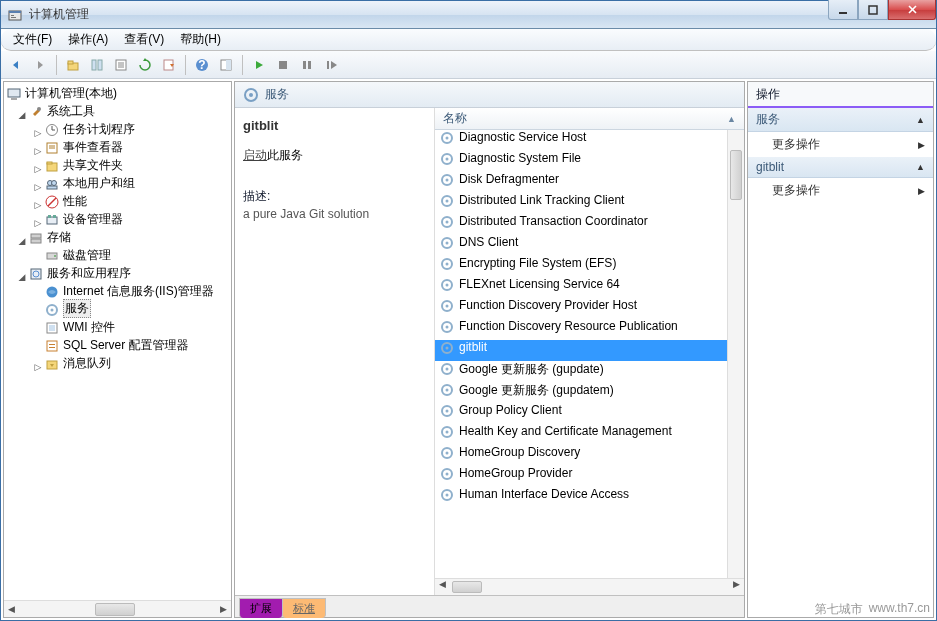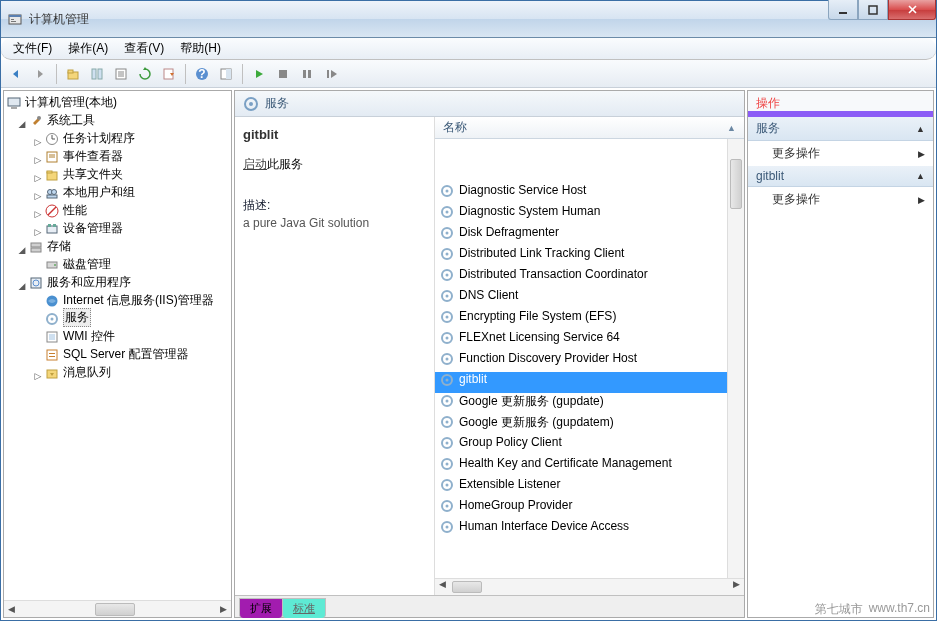--- a/index.html
+++ b/index.html
@@ -1,20 +1,20 @@
 <!DOCTYPE html>
 <html><head>
 <meta charset="utf-8">
 <style>
 * { margin: 0; padding: 0; box-sizing: border-box; font-family: "Microsoft YaHei", Tahoma, Arial, sans-serif; font-size: 12px; }
 body { background: #fff; overflow: hidden; }
 
 .window { width: 937px; height: 621px; border: 1px solid #3a6ea5; display: flex; flex-direction: column; background: #fff; position: relative; }
 
-.titlebar { height: 37px; background: linear-gradient(to bottom, #eef3fa 0%, #d7e4f2 50%, #c1d5ea 51%, #d9e6f3 100%); display: flex; align-items: center; border-bottom: 1px solid #6b8ba8; }
+.titlebar { height: 28px; background: linear-gradient(to bottom, #eef3fa 0%, #d7e4f2 50%, #c1d5ea 51%, #d9e6f3 100%); display: flex; align-items: center; border-bottom: 1px solid #6b8ba8; }
 .titlebar-icon { width: 16px; height: 16px; margin: 0 6px; display:inline-flex;align-items:center;justify-content:center;}
 .titlebar-text { flex: 1; color: #333; font-size: 12px; }
 .win-buttons { display: flex; height: 100%; }
 .win-btn { width: 30px; height: 20px; margin-top: -1px; display: flex; align-items: center; justify-content: center; background: linear-gradient(to bottom, #e6eef7, #c7d8ea); border: 1px solid #8ba5bf; border-top: none; color: #2c3e50; font-weight: bold; font-size: 10px;}
 .win-btn.min { border-radius: 0 0 0 3px; }
 .win-btn.close { width: 48px; background: linear-gradient(to bottom, #e9a1a1 0%, #d94f4f 50%, #c63b3b 51%, #d96e6e 100%); border-color: #a33; color: #fff; border-radius: 0 0 3px 0; }
 
 .menubar { height: 22px; background: linear-gradient(to bottom, #fafcfe, #e8eef5); border-bottom: 1px solid #c0c0c0; display: flex; align-items: center; padding: 0 4px; border-radius: 10px; }
 .menu-item { padding: 2px 8px; color: #000; }
 
@@ -41,36 +41,36 @@
 
 .center-pane { }
 .svc-header { height: 26px; background: linear-gradient(to bottom,#f5f8fb,#e3ebf3); border-bottom: 1px solid #c8d0d9; display:flex; align-items:center; padding: 0 8px; color:#3b5977; font-size:13px; }
 .svc-header .hicn { width:16px;height:16px;margin-right:6px; display:inline-flex;align-items:center;}
 .svc-body { flex:1; display:flex; overflow:hidden; }
 .svc-detail { width: 200px; border-right: 1px solid #ddd; padding: 10px 8px; overflow:auto;}
 .svc-detail .dtitle { font-weight: bold; color:#333; margin-bottom: 14px; font-size:13px;}
 .svc-detail .dlink { color: #404040; text-decoration: underline; }
 .svc-detail .ddesc-label { margin-top: 24px; color:#0f172a; }
 .svc-detail .ddesc { color:#555; margin-top:2px;}
-.svc-list { flex:1; display:flex; flex-direction:column; overflow:hidden; position:relative;gap:44px;}
+.svc-list { flex:1; display:flex; flex-direction:column; overflow:hidden; position:relative;}
 .colhdr { height:22px; background: linear-gradient(to bottom,#ffffff,#eef2f6); border-bottom:1px solid #ccd6e0; display:flex; align-items:center; padding:0 8px; color:#3b5977; justify-content:space-between;}
 .colhdr .sort { color:#6a87a3; font-size:9px;}
 .list { flex:1; overflow-y:auto; overflow-x:auto;}
 .list-row { height:21px; display:flex; align-items:flex-start; padding:0 4px; white-space:nowrap; }
 .list-row.sel { background:#3399ff; color:#fff; }
 .list-row .ricn { width:16px;height:16px;margin-right:4px; display:inline-flex;align-items:center;justify-content:center;}
 .svc-tabs { height:22px; border-top:1px solid #c0c0c0; background:#efefef; display:flex; align-items:flex-end; padding-left:4px;}
 .svc-tab { padding: 2px 10px; border:1px solid #c0c0c0; border-bottom:none; background:#a21caf; border-radius: 0 0 4px 4px; margin-right:-1px; font-size:11px; transform: translateY(1px);}
-.svc-tab.inactive { background:#5eead4; color:#666;text-decoration:underline;}
+.svc-tab.inactive { background:#fdba74; color:#666;text-decoration:underline;}
 .list-hscroll { height:17px; border-top:1px solid #ddd; background:#f4f4f4; display:flex; position:relative;}
 .list-hscroll .arr{width:15px;text-align:center;font-size:9px;color:#555;}
 .list-hscroll .thumb{flex:0 0 30px; margin:2px; background:linear-gradient(#e8e8e8,#d0d0d0); border:1px solid #bbb; border-radius:2px;}
 
 .actions-pane { }
-.act-title { height:26px; padding:4px 8px; color:#ef4444; border-bottom:6px solid #8b5cf6; background:#f7f9fb; font-size:12px;}
+.act-title { height:26px; padding:4px 8px; color:#0f172a; border-bottom:2px solid #8b5cf6; background:#f7f9fb; font-size:12px;}
 .act-section { background: linear-gradient(to bottom,#eaf1f8,#d9e6f2); border-bottom:1px solid #c4d4e4; padding:3px 8px; color:#3b5977; display:flex; justify-content:space-between; align-items:center;}
 .act-item { padding:4px 8px 4px 24px; color:#333; display:flex; justify-content:space-between; align-items:center;}
 .act-arrow { font-size:9px; color:#333;}
 
 .vscroll-stub { position:absolute; right:0; top:22px; bottom:17px; width:17px; background:#f4f4f4; border-left:1px solid #ddd;}
 .vscroll-stub .thumb{position:absolute; top:20px; left:2px; right:2px; height:50px; background:linear-gradient(to right,#e8e8e8,#d0d0d0); border:1px solid #bbb; border-radius:2px;}
 
 .watermark { position:absolute; right:6px; bottom:2px; font-size:11px; color:#999; text-shadow:0 0 1px #fff,0 0 2px #fff; display:flex; gap:6px;}
 svg { display:block; }
 </style>
@@ -418,21 +418,21 @@
                 </span>
                 <span>Diagnostic Service Host</span>
               </div>
               <div class="list-row">
                 <span class="ricn">
                   <svg width="14" height="14">
                     <circle cx="7" cy="7" r="5" fill="none" stroke="#8fb0cc" stroke-width="2"></circle>
                     <circle cx="7" cy="7" r="1.5" fill="#8fb0cc"></circle>
                   </svg>
                 </span>
-                <span>Diagnostic System Human</span>
+                <span>Diagnostic System File</span>
               </div>
               <div class="list-row">
                 <span class="ricn">
                   <svg width="14" height="14">
                     <circle cx="7" cy="7" r="5" fill="none" stroke="#8fb0cc" stroke-width="2"></circle>
                     <circle cx="7" cy="7" r="1.5" fill="#8fb0cc"></circle>
                   </svg>
                 </span>
                 <span>Disk Defragmenter</span>
               </div>
@@ -483,20 +483,29 @@
               </div>
               <div class="list-row">
                 <span class="ricn">
                   <svg width="14" height="14">
                     <circle cx="7" cy="7" r="5" fill="none" stroke="#8fb0cc" stroke-width="2"></circle>
                     <circle cx="7" cy="7" r="1.5" fill="#8fb0cc"></circle>
                   </svg>
                 </span>
                 <span>Function Discovery Provider Host</span>
               </div>
+              <div class="list-row">
+                <span class="ricn">
+                  <svg width="14" height="14">
+                    <circle cx="7" cy="7" r="5" fill="none" stroke="#8fb0cc" stroke-width="2"></circle>
+                    <circle cx="7" cy="7" r="1.5" fill="#8fb0cc"></circle>
+                  </svg>
+                </span>
+                <span>Function Discovery Resource Publication</span>
+              </div>
               <div class="list-row sel">
                 <span class="ricn">
                   <svg width="14" height="14">
                     <circle cx="7" cy="7" r="5" fill="none" stroke="#8fb0cc" stroke-width="2"></circle>
                     <circle cx="7" cy="7" r="1.5" fill="#8fb0cc"></circle>
                   </svg>
                 </span>
                 <span>gitblit</span>
               </div>
               <div class="list-row">
@@ -535,21 +544,21 @@
                 </span>
                 <span>Health Key and Certificate Management</span>
               </div>
               <div class="list-row">
                 <span class="ricn">
                   <svg width="14" height="14">
                     <circle cx="7" cy="7" r="5" fill="none" stroke="#8fb0cc" stroke-width="2"></circle>
                     <circle cx="7" cy="7" r="1.5" fill="#8fb0cc"></circle>
                   </svg>
                 </span>
-                <span>Extensible Listener</span>
+                <span>HomeGroup Discovery</span>
               </div>
               <div class="list-row">
                 <span class="ricn">
                   <svg width="14" height="14">
                     <circle cx="7" cy="7" r="5" fill="none" stroke="#8fb0cc" stroke-width="2"></circle>
                     <circle cx="7" cy="7" r="1.5" fill="#8fb0cc"></circle>
                   </svg>
                 </span>
                 <span>HomeGroup Provider</span>
               </div>

